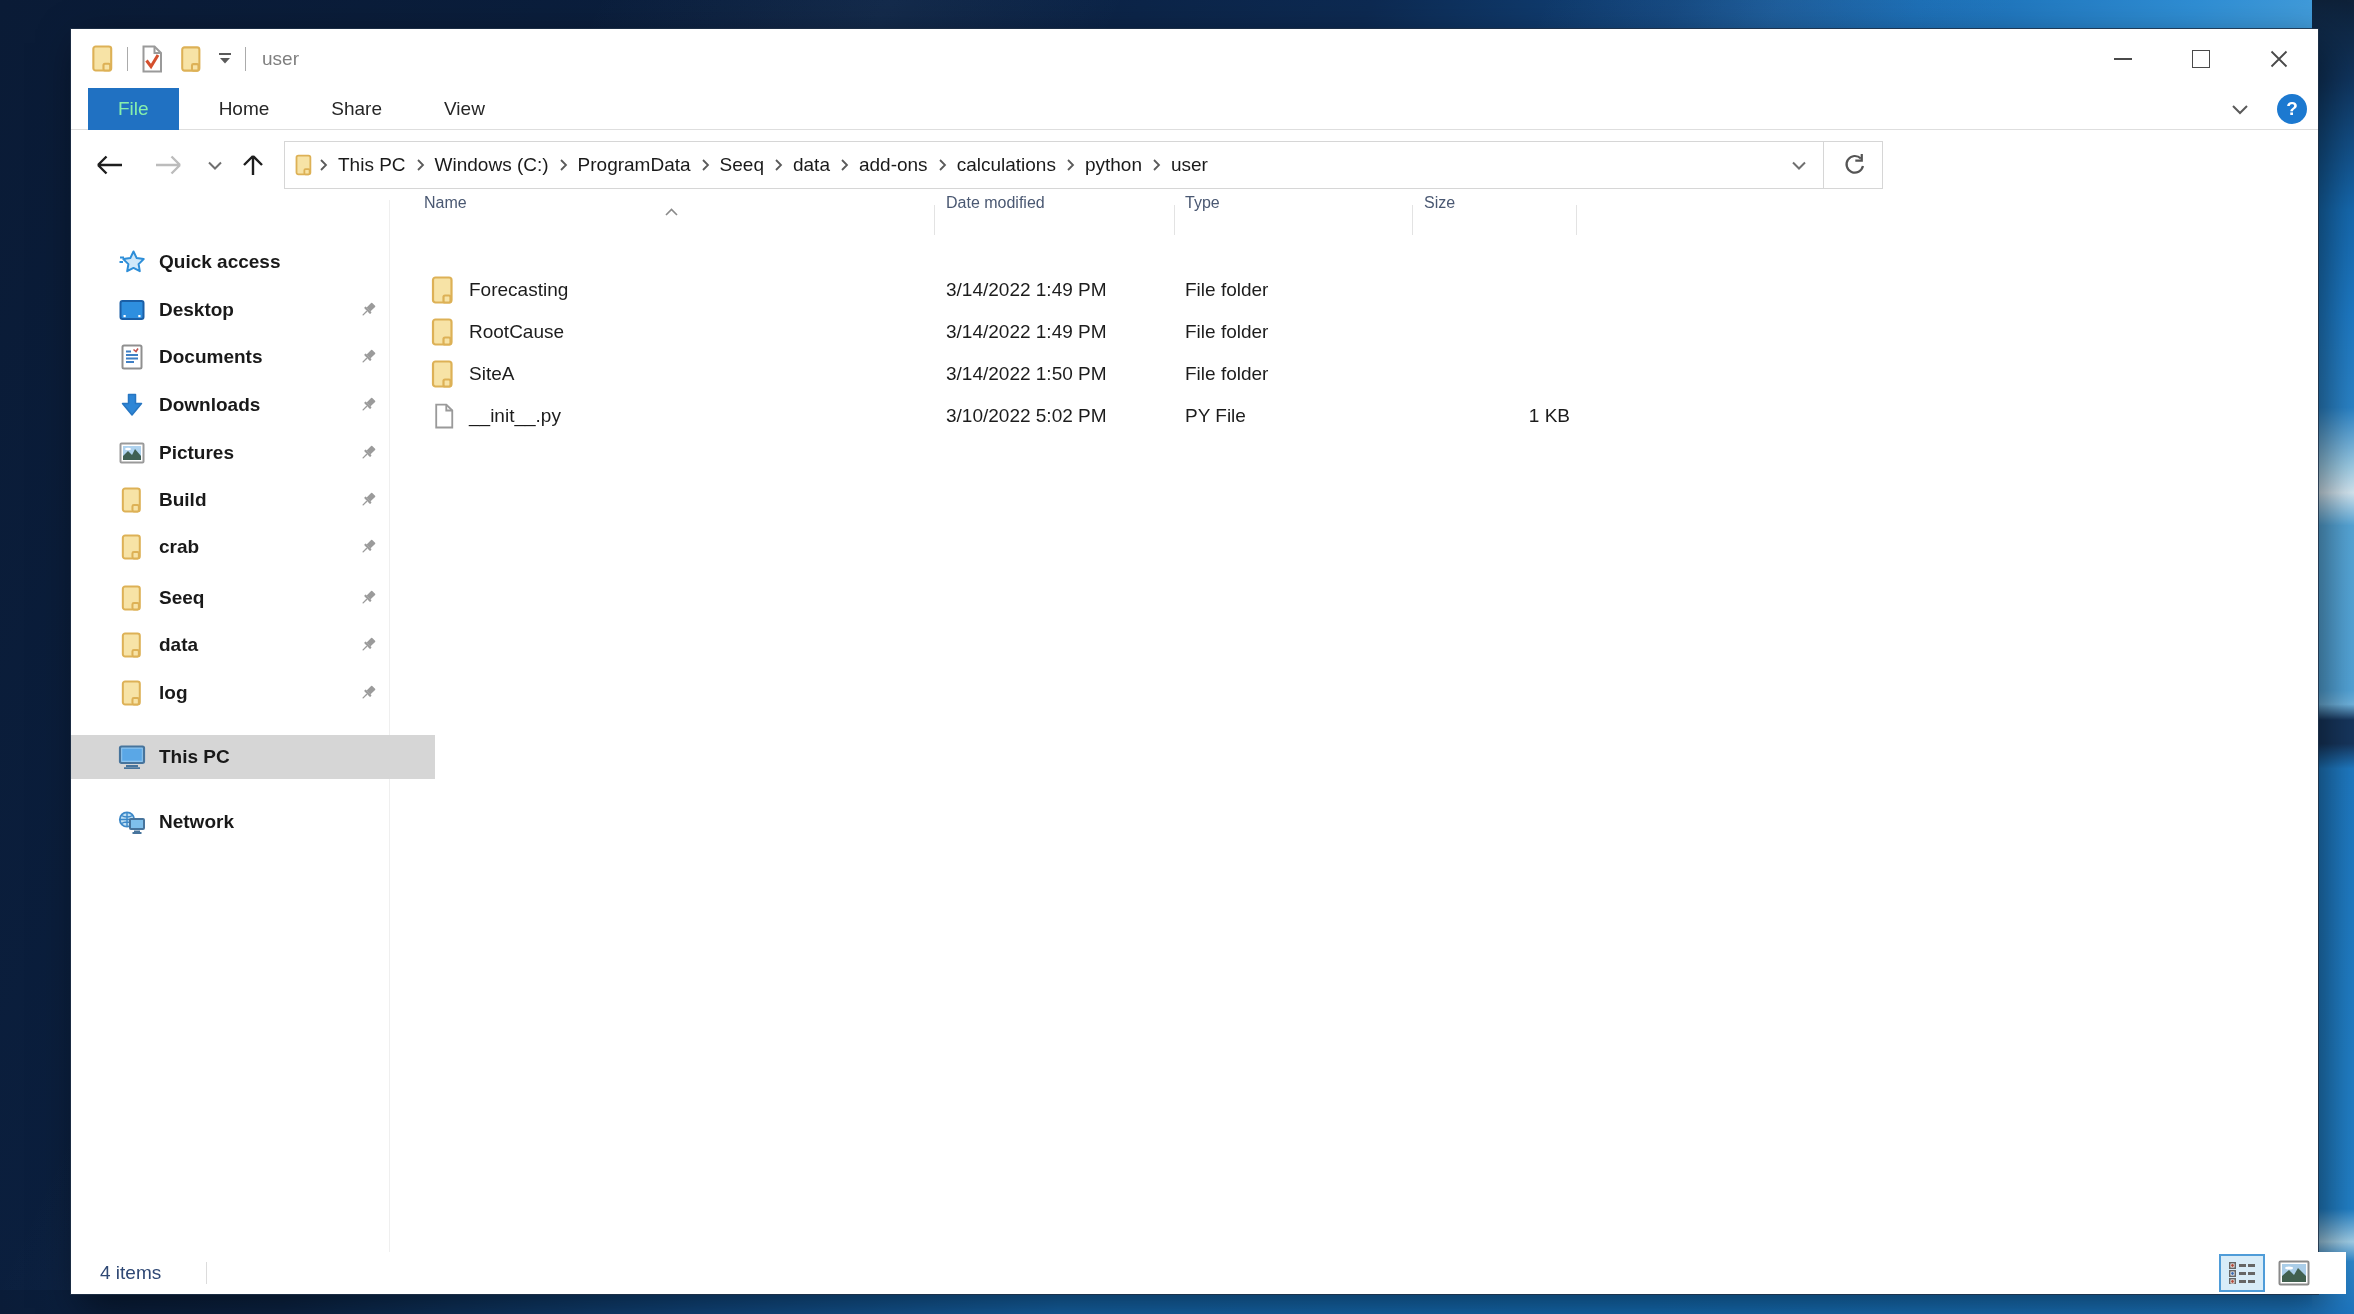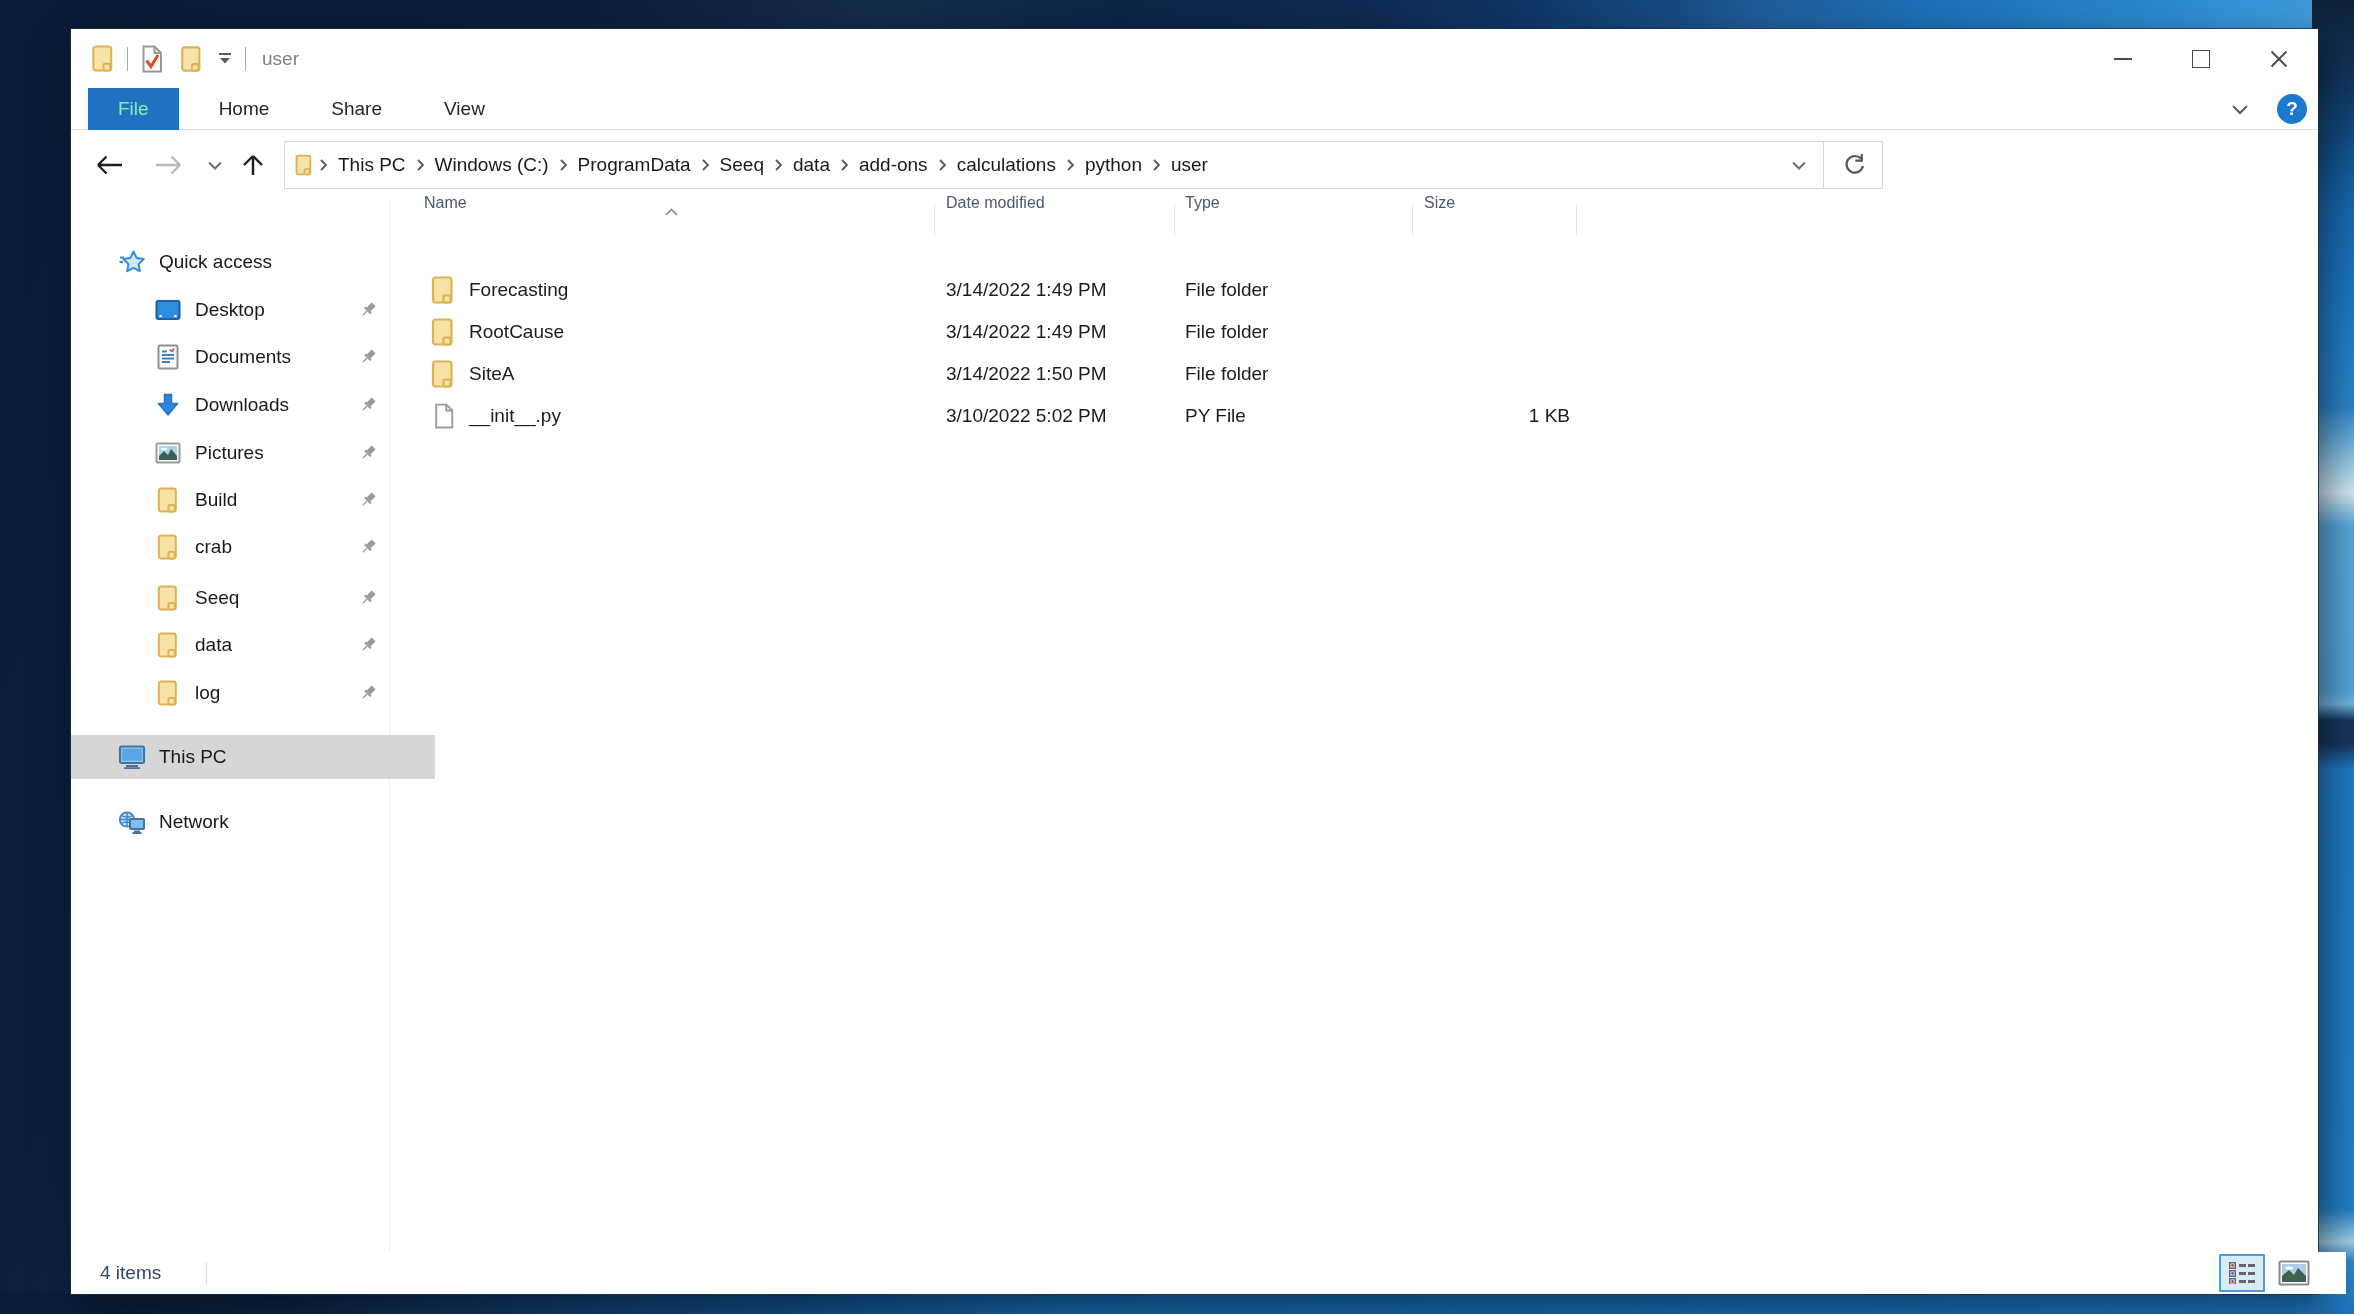--- a/index.html
+++ b/index.html
@@ -49,23 +49,23 @@
   .searchbox input{position:absolute;left:0;top:0;width:100%;height:100%;border:0;outline:none;padding:0 44px 0 14px;
                    font-family:inherit;font-size:19px;color:#1a1a1a;box-sizing:border-box;}
   .searchbox input::placeholder{color:#767676;opacity:1;}
   .search-ico{position:absolute;right:12px;top:13px;}
   
   .pane-divider{position:absolute;left:318px;top:171px;width:1px;height:1052px;background:#efefef;}
   .sidebar{position:absolute;left:0;top:171px;width:318px;height:1052px;}
   .side-item{position:absolute;left:0;width:318px;height:44px;display:flex;align-items:center;}
   .side-item .ico{width:30px;display:flex;justify-content:center;margin-right:12px;}
   .side-item.lvl0{padding-left:46px;}
-  .side-item.lvl1{padding-left:82px;}
+  .side-item.lvl1{padding-left:46px;}
   .side-item.selected{background:#d6d6d6;}
-  .side-label{font-size:19px;color:#191919;white-space:nowrap;}
+  .side-label{font-size:19px;color:#191919;white-space:nowrap;font-weight:bold;}
   .pin{position:absolute;left:288px;top:13px;}
   
   .col-header{position:absolute;top:154px;height:40px;line-height:40px;font-size:16px;color:#4a5872;white-space:nowrap;}
   .col-sep{position:absolute;top:176px;width:1px;height:30px;background:#e3e3e3;}
   .sort-caret{position:absolute;left:594px;top:173px;}
   .file-row{position:absolute;left:330px;width:1880px;height:42px;}
   .row-ico{position:absolute;left:30px;top:7px;}
   .cell{position:absolute;top:0;height:42px;line-height:42px;font-size:19px;color:#1c1c1c;white-space:nowrap;}
   .cell.name{left:68px;}
   .cell.date{left:545px;}

